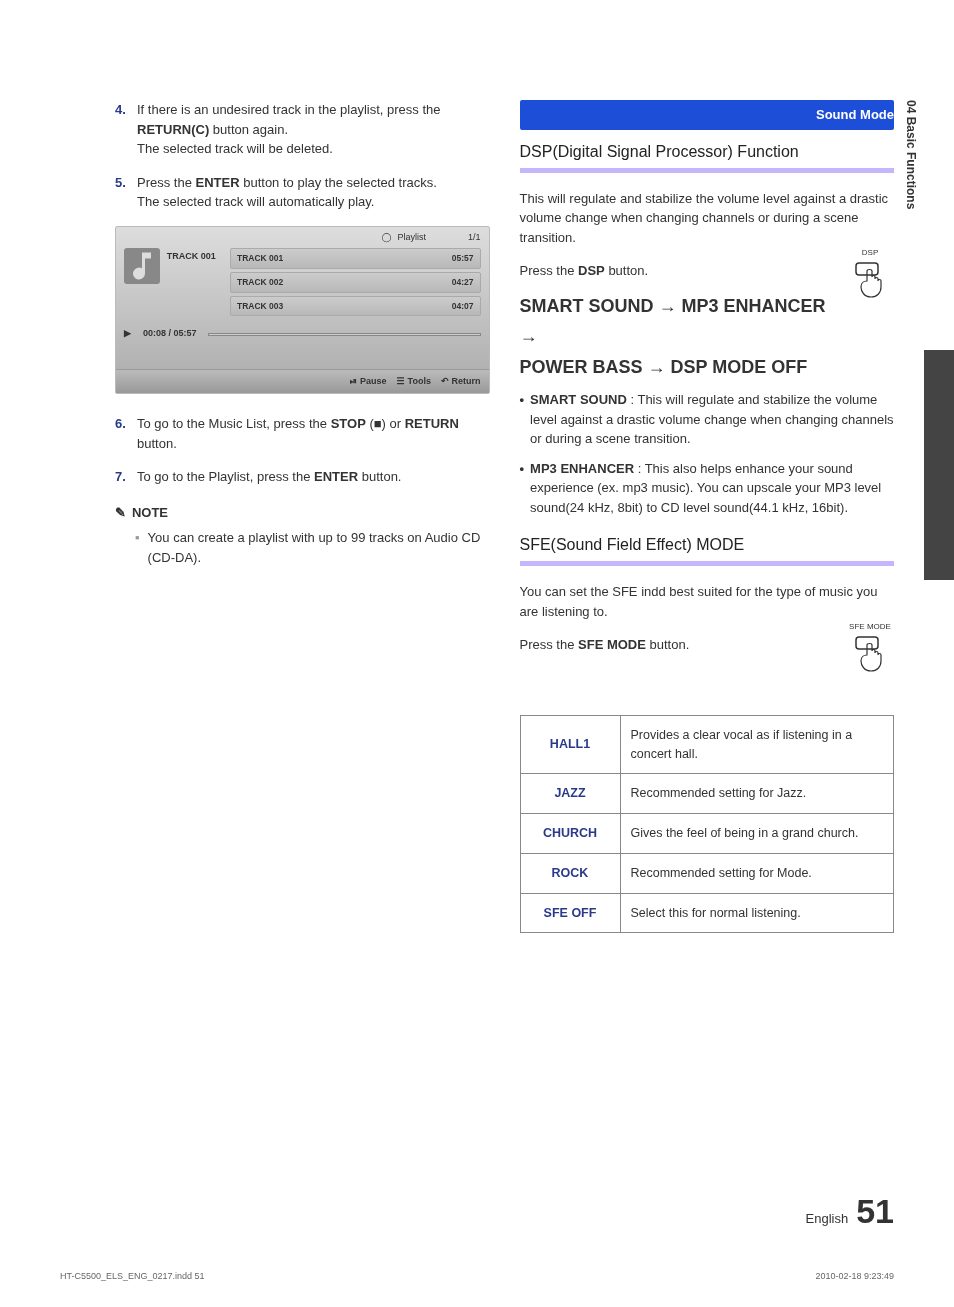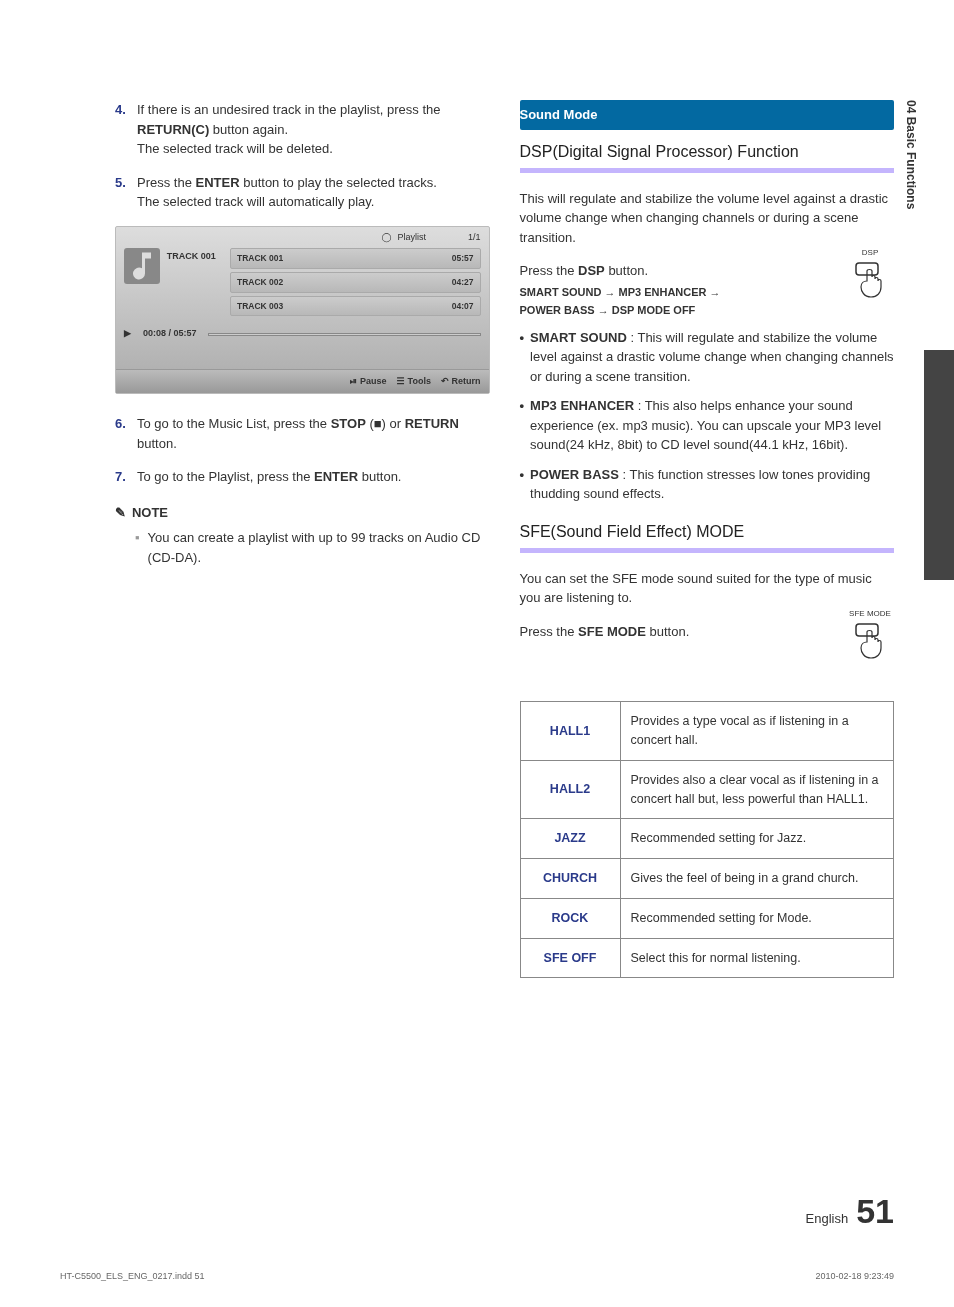--- a/index.html
+++ b/index.html
@@ -131,23 +131,23 @@
     display: flex;
     gap: 8px;
     padding-left: 20px;
   }
   .note-body::before {
     content: "▪";
     color: #999;
   }
 
   .section-bar {
-    background: #0369a1;
+    background: #1d4ed8;
     color: #fff;
-    text-align: left;
+    text-align: right;
     font-weight: bold;
     padding: 5px 0;
     margin-bottom: 6px;
     border-radius: 2px;
   }
   h2.heading {
     font-size: 16px;
     font-weight: normal;
     border-bottom: 5px solid #c4b5fd;
     padding-bottom: 4px;
@@ -155,21 +155,21 @@
     color: #222;
   }
   .icon-float {
     float: right;
     text-align: center;
     margin-left: 8px;
   }
   .icon-float .lbl { font-size: 8px; display:block; margin-bottom:2px;}
   .press-btn { width:48px; height:44px;}
 
-  .mode-line { font-weight: bold; font-size: 11px; margin: 2px 0 8px 0; line-height:1.7;}
+  .mode-line { font-weight: bold; font-size: 18px; margin: 10px 0 8px 0; line-height:1.7;}
   .arrow { font-family: Arial; }
 
   ul.bullets { list-style: none; margin: 6px 0 16px 0; }
   ul.bullets li { display: flex; gap: 6px; margin-bottom: 10px; }
   ul.bullets li::before { content: "•"; font-weight: bold; }
 
   table.sfe {
     width: 100%;
     border-collapse: collapse;
     margin-top: 30px;
@@ -336,49 +336,42 @@
       <span>DSP MODE OFF</span>
     </div>
 
     <ul class="bullets">
       <li>
           <div><span class="bold">SMART SOUND</span><span> : This will regulate and stabilize the volume level against a drastic volume change when changing channels or during a scene transition.</span></div>
         </li>
       <li>
           <div><span class="bold">MP3 ENHANCER </span><span> : This also helps enhance your sound experience (ex. mp3 music). You can upscale your MP3 level sound(24 kHz, 8bit) to CD level sound(44.1 kHz, 16bit).</span></div>
         </li>
-      <li>
-          <div><span class="bold">POWER BASS</span><span> : This function stresses low tones providing thudding sound effects.</span></div>
-        </li>
     </ul>
 
     <h2 class="heading">SFE(Sound Field Effect) MODE</h2>
-    <p>You can set the SFE mode sound suited for the type of music you are listening to.</p>
+    <p>You can set the SFE indd best suited for the type of music you are listening to.</p>
 
     <div class="icon-float">
       <span class="lbl">SFE MODE</span>
       <svg class="press-btn" viewBox="0 0 48 44">
         <rect x="10" y="2" width="22" height="12" rx="3" fill="none" stroke="#333" stroke-width="1.5"></rect>
         <path d="M21 10 v10 c-3 0 -6 2 -6 6 c0 4 3 10 10 10 c6 0 10 -4 10 -10 v-6 c0 -2 -3 -2 -3 0 v-2 c0 -2 -3 -2 -3 0 v-2 c0 -2 -3 -2 -3 0 v-6 c0 -2 -5 -2 -5 0 z" fill="none" stroke="#333" stroke-width="1.2"></path>
       </svg>
     </div>
     <p style="margin-top:14px">
       <span>Press the </span><span class="bold">SFE MODE</span><span> button.</span>
     </p>
     <div style="clear:both"></div>
 
     <table class="sfe">
       <tbody>
           <tr>
             <td class="name">HALL1</td>
-            <td>Provides a type vocal as if listening in a concert hall.</td>
-          </tr>
-      <tr>
-            <td class="name">HALL2</td>
-            <td>Provides also a clear vocal as if listening in a concert hall but, less powerful than HALL1.</td>
+            <td>Provides a clear vocal as if listening in a concert hall.</td>
           </tr>
       <tr>
             <td class="name">JAZZ</td>
             <td>Recommended setting for Jazz.</td>
           </tr>
       <tr>
             <td class="name">CHURCH</td>
             <td>Gives the feel of being in a grand church.</td>
           </tr>
       <tr>

